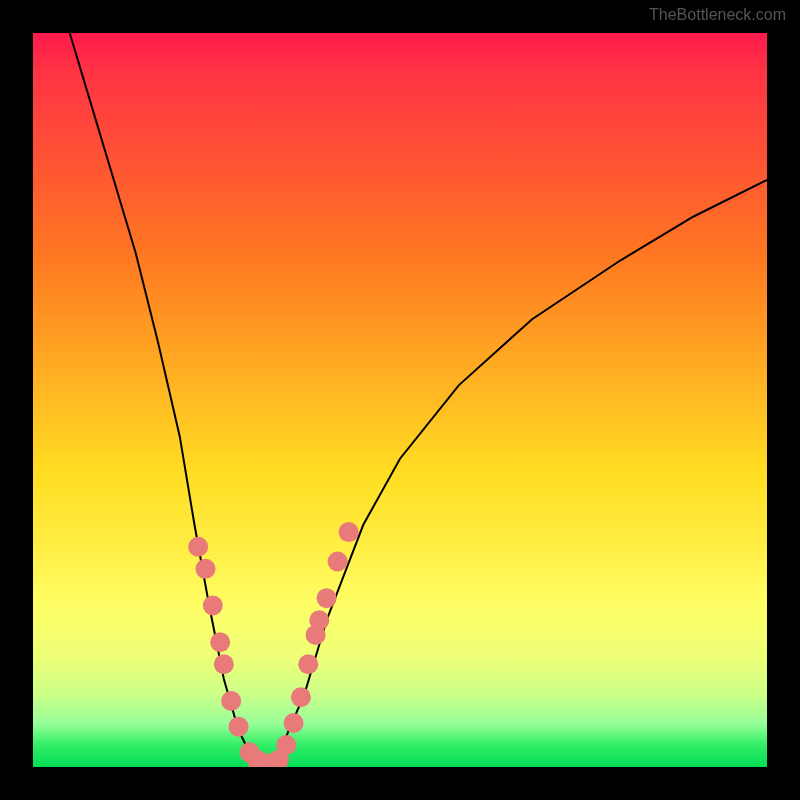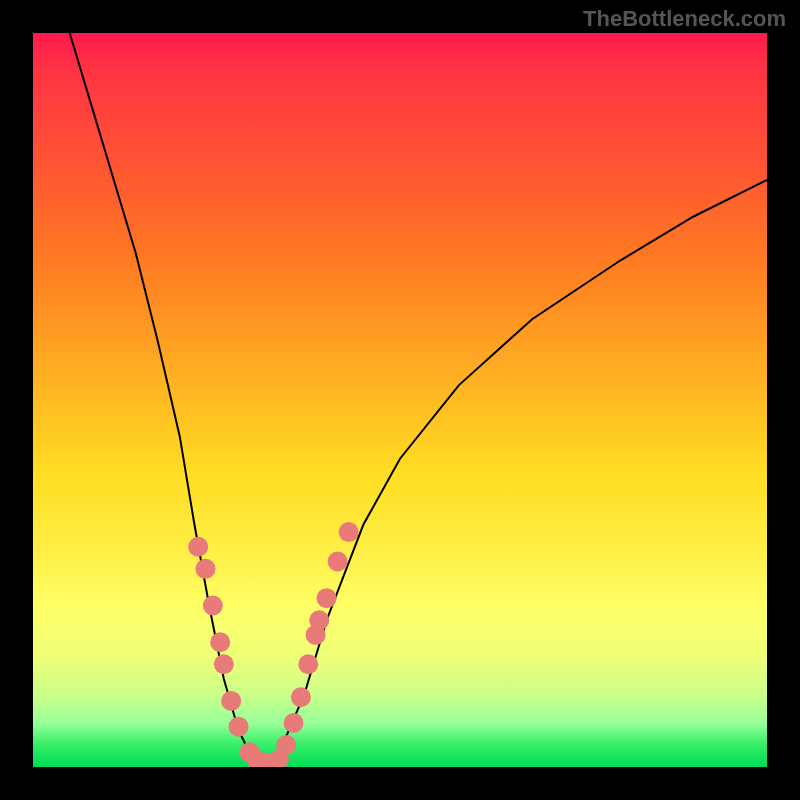--- a/index.html
+++ b/index.html
@@ -38,22 +38,22 @@
       #99ff99 94%,
       #33ee66 97%,
       #00dd55 100%
     );
   }
   .watermark {
     position: absolute;
     top: 6px;
     right: 14px;
     color: #555;
-    font-size: 22px;
-    font-weight: 700;
+    font-size: 16px;
+    font-weight: 400;
     z-index: 10;
   }
   svg.overlay {
     position: absolute;
     top: 33px;
     left: 33px;
     width: 734px;
     height: 734px;
     z-index: 5;
   }

